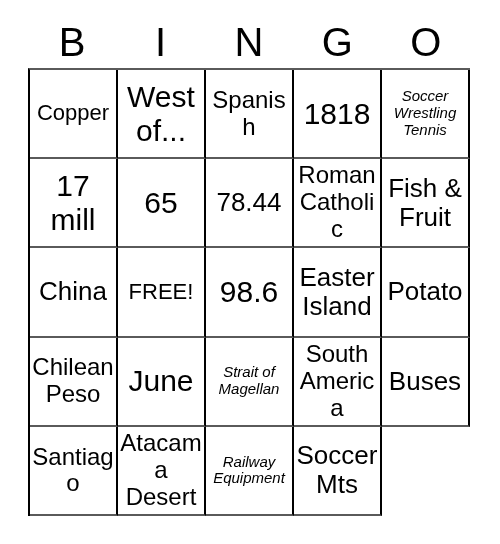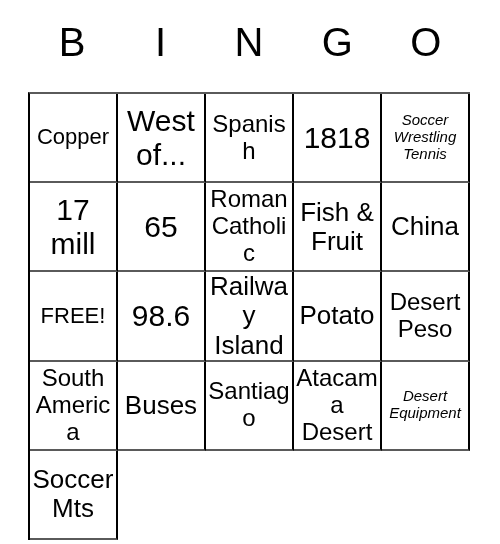--- a/index.html
+++ b/index.html
@@ -43,21 +43,20 @@
     left: 28px;
     top: 68px;
     width: 442px;
     height: 448px;
     border-top: 2px solid #5a5a5a;
     border-left: 2px solid #000000;
     box-sizing: border-box;
     display: grid;
     grid-template-columns: repeat(5, 1fr);
     grid-template-rows: repeat(5, 1fr);
-    margin-top: 24px;
   }
   .cell {
     border-right: 2px solid #000000;
     border-bottom: 2px solid #5a5a5a;
     box-sizing: border-box;
     display: flex;
     align-items: center;
     justify-content: center;
     text-align: center;
     padding: 1px 2px;
@@ -107,60 +106,69 @@
     <div class="cell fs-xs">
         <span class="cell-text">Soccer Wrestling Tennis</span>
       </div>
 
     <div class="cell fs-xl">
         <span class="cell-text">17 mill</span>
       </div>
     <div class="cell fs-xl">
         <span class="cell-text">65</span>
       </div>
+    <div class="cell fs-lg">
+        <span class="cell-text">78.44</span>
+      </div>
     <div class="cell fs-sm">
         <span class="cell-text">Roman Catholic</span>
       </div>
     <div class="cell fs-lg">
         <span class="cell-text">Fish &amp; Fruit</span>
       </div>
 
     <div class="cell fs-lg">
         <span class="cell-text">China</span>
       </div>
     <div class="cell fs-md">
         <span class="cell-text">FREE!</span>
       </div>
     <div class="cell fs-xl">
         <span class="cell-text">98.6</span>
       </div>
     <div class="cell fs-lg">
-        <span class="cell-text">Railway Island</span>
+        <span class="cell-text">Easter Island</span>
       </div>
 
     <div class="cell fs-lg">
         <span class="cell-text">Potato</span>
       </div>
     <div class="cell fs-sm">
-        <span class="cell-text">Desert Peso</span>
+        <span class="cell-text">Chilean Peso</span>
+      </div>
+    <div class="cell fs-xl">
+        <span class="cell-text">June</span>
+      </div>
+    <div class="cell fs-xs">
+        <span class="cell-text">Strait of Magellan</span>
       </div>
     <div class="cell fs-sm">
         <span class="cell-text">South America</span>
       </div>
 
     <div class="cell fs-lg">
         <span class="cell-text">Buses</span>
       </div>
     <div class="cell fs-sm">
         <span class="cell-text">Santiago</span>
       </div>
     <div class="cell fs-sm">
         <span class="cell-text">Atacama Desert</span>
       </div>
     <div class="cell fs-xs">
-        <span class="cell-text">Desert Equipment</span>
+        <span class="cell-text">Railway Equipment</span>
       </div>
     <div class="cell fs-lg">
         <span class="cell-text">Soccer Mts</span>
       </div>
   </div>
 
 </div>
 
 </body></html>

